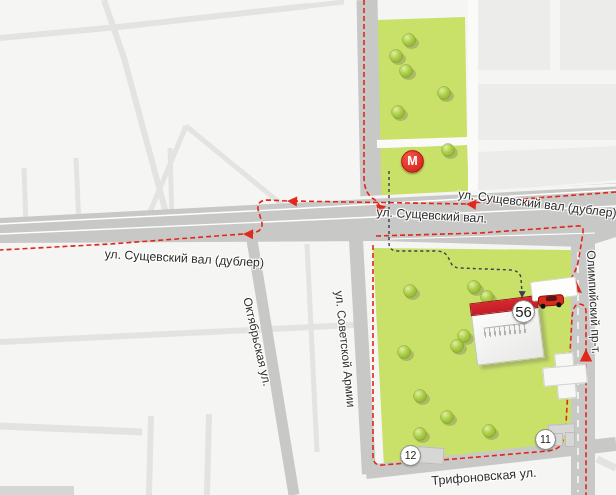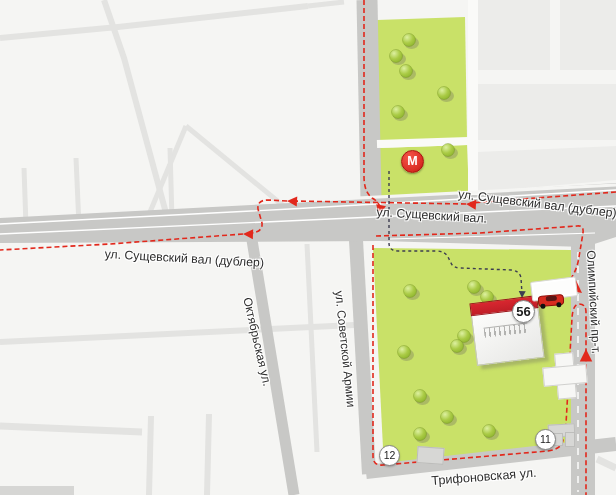--- a/index.html
+++ b/index.html
@@ -22,21 +22,21 @@
   .rt{stroke:var(--route_red);fill:none;stroke-width:1.6;stroke-dasharray:5 3;}
   .ar{fill:var(--route_red);stroke:none;}
   .wk{stroke:var(--walk_dark);fill:none;stroke-width:1.4;stroke-dasharray:3 3;}
   .war{fill:var(--walk_dark);}
   .slabel{position:absolute;white-space:nowrap;color:var(--label_ink);
     font-size:12.3px;transform-origin:0 0;
     text-shadow:-1px -1px 0 rgba(255,255,255,.95),1px -1px 0 rgba(255,255,255,.95),
      -1px 1px 0 rgba(255,255,255,.95),1px 1px 0 rgba(255,255,255,.95),0 0 3px #fff;}
   .badge{position:absolute;background:#fff;border:1px solid #858585;border-radius:50%;
     text-align:center;color:#1c1c1c;box-shadow:0 1px 2px rgba(0,0,0,.25);}
-  .badge.big{width:21px;height:21px;line-height:21px;font-size:13px;font-weight:bold;}
+  .badge.big{width:21px;height:21px;line-height:21px;font-size:15px;}
   .badge.small{width:19px;height:19px;line-height:19px;font-size:10.5px;}
   .metro{position:absolute;left:401px;top:150px;width:21px;height:21px;border-radius:50%;
     background:radial-gradient(circle at 35% 30%, #f4564a, var(--metro_red) 65%, #b51510);
     border:1px solid #a81410;color:#fff;font-weight:bold;font-size:12.5px;
     text-align:center;line-height:21px;box-shadow:0 1px 2px rgba(0,0,0,.35);}
   .metro-label{position:absolute;left:356px;top:175px;width:112px;text-align:center;
     font-size:9.4px;letter-spacing:.4px;color:#333;
     text-shadow:-1px -1px 0 rgba(255,255,255,.9),1px -1px 0 rgba(255,255,255,.9),
      -1px 1px 0 rgba(255,255,255,.9),1px 1px 0 rgba(255,255,255,.9);}
   .bldg{position:absolute;left:473px;top:299px;width:68px;height:63px;
@@ -197,15 +197,15 @@
 
   <div class="slabel" style="left:459px;top:187px;transform:rotate(7deg);">ул. Сущевский вал (дублер)</div>
   <div class="slabel" style="left:377px;top:205px;transform:rotate(3.5deg);">ул. Сущевский вал.</div>
   <div class="slabel" style="left:105px;top:247px;transform:rotate(3.2deg);">ул. Сущевский вал (дублер)</div>
   <div class="slabel" style="left:254px;top:296px;transform:rotate(77deg);font-size:12px;">Октябрьская ул.</div>
   <div class="slabel" style="left:346px;top:290px;transform:rotate(84deg);font-size:12px;">ул. Советской Армии</div>
   <div class="slabel" style="left:598px;top:250px;transform:rotate(87deg);font-size:12px;">Олимпийский пр-т.</div>
   <div class="slabel" style="left:431px;top:474px;transform:rotate(-4.5deg);font-size:12.6px;">Трифоновская ул.</div>
 
   <div class="badge big" style="left:512px;top:300px;">56</div>
-  <div class="badge small" style="left:379px;top:445px;">12</div>
+  <div class="badge small" style="left:400px;top:445px;">12</div>
   <div class="badge small" style="left:535px;top:429px;">11</div>
 </div>
 
 </body></html>

